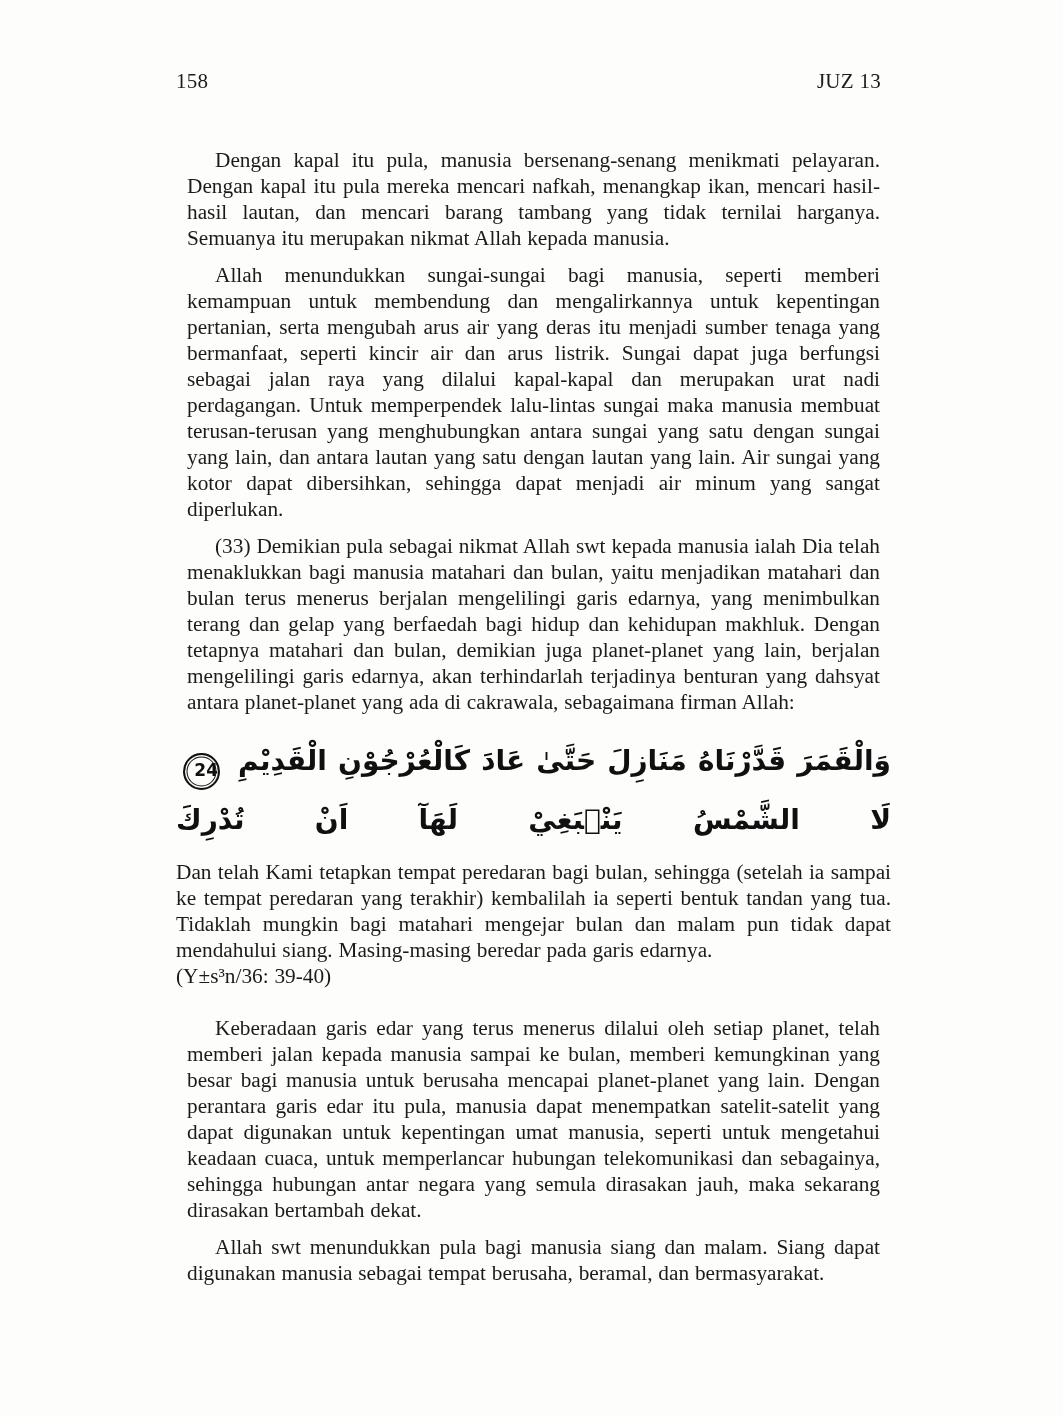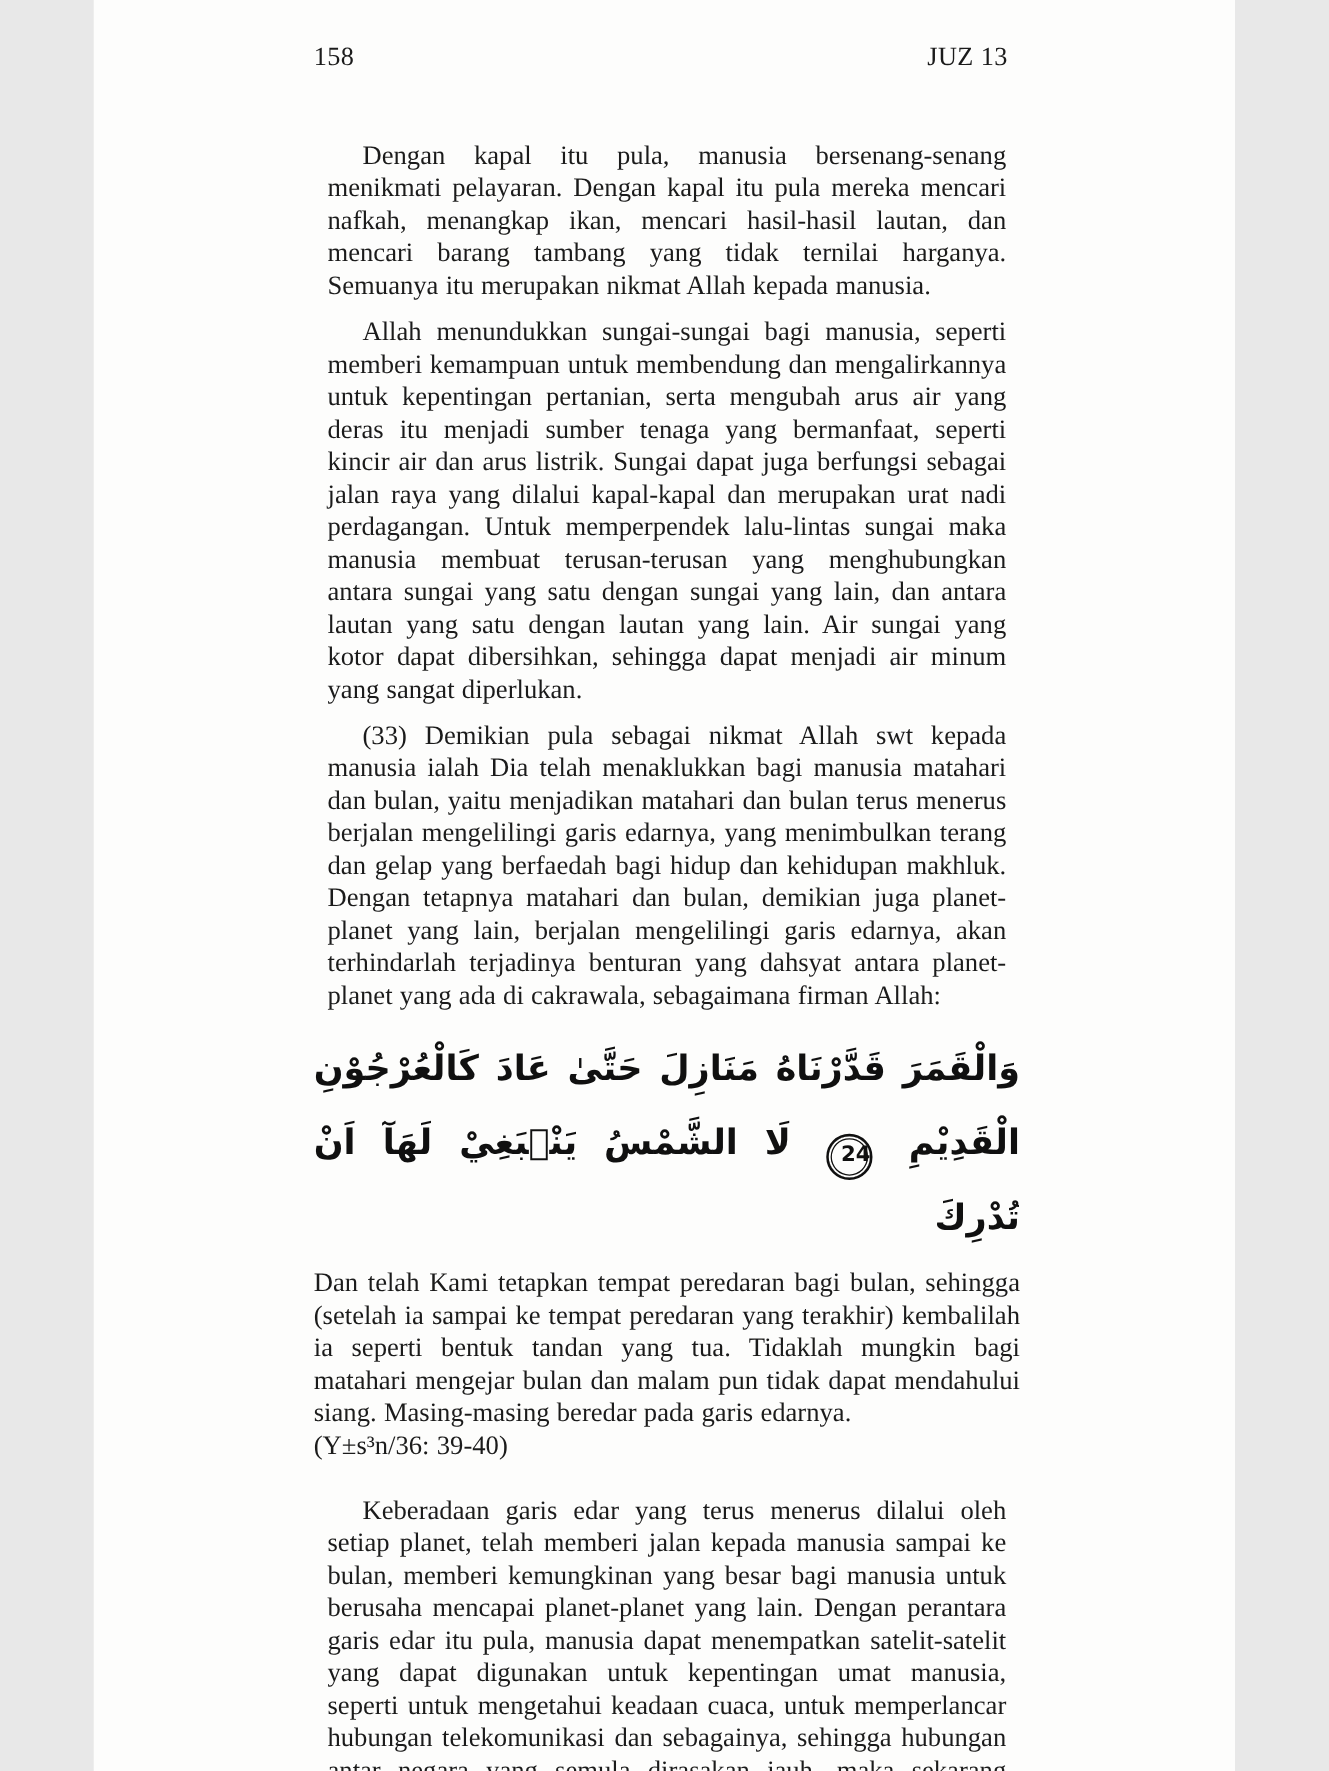--- a/index.html
+++ b/index.html
@@ -2,28 +2,28 @@
 <html><head>
 <meta charset="utf-8">
 <style>
   html, body {
     margin: 0;
     padding: 0;
     background: #e8e8e8;
   }
   .page {
     position: relative;
-    width: 913px;
+    width: 1063px;
     height: 1417px;
     margin: 0 auto;
     background: #fdfdfc;
     color: #1b1b1b;
     font-family: "Liberation Serif", serif;
     box-sizing: border-box;
-    padding: 32px 172px 0 176px;
+    padding: 68px 172px 0 176px;
     overflow: hidden;
   }
   .page-header {
     display: flex;
     justify-content: space-between;
     align-items: baseline;
     font-size: 21px;
     line-height: 26px;
     letter-spacing: 0.3px;
   }
@@ -122,15 +122,16 @@
       </div>
     </div>
 
     <div class="translation">
       <span class="trans-text">Dan telah Kami tetapkan tempat peredaran bagi bulan, sehingga (setelah ia sampai ke tempat peredaran yang terakhir) kembalilah ia seperti bentuk tandan yang tua. Tidaklah mungkin bagi matahari mengejar bulan dan malam pun tidak dapat mendahului siang. Masing-masing beredar pada garis edarnya.</span>
       <span class="citation">(Y±s³n/36: 39-40)</span>
     </div>
 
     <p class="para indent">Keberadaan garis edar yang terus menerus dilalui oleh setiap planet, telah memberi jalan kepada manusia sampai ke bulan, memberi kemungkinan yang besar bagi manusia untuk berusaha mencapai planet-planet yang lain. Dengan perantara garis edar itu pula, manusia dapat menempatkan satelit-satelit yang dapat digunakan untuk kepentingan umat manusia, seperti untuk mengetahui keadaan cuaca, untuk memperlancar hubungan telekomunikasi dan sebagainya, sehingga hubungan antar negara yang semula dirasakan jauh, maka sekarang dirasakan bertambah dekat.</p>
 
+    <p class="para indent">Allah swt menundukkan pula bagi manusia siang dan malam. Siang dapat digunakan manusia sebagai tempat berusaha, beramal, dan bermasyarakat.</p>
 
   </main>
 </div>
 
 </body></html>

